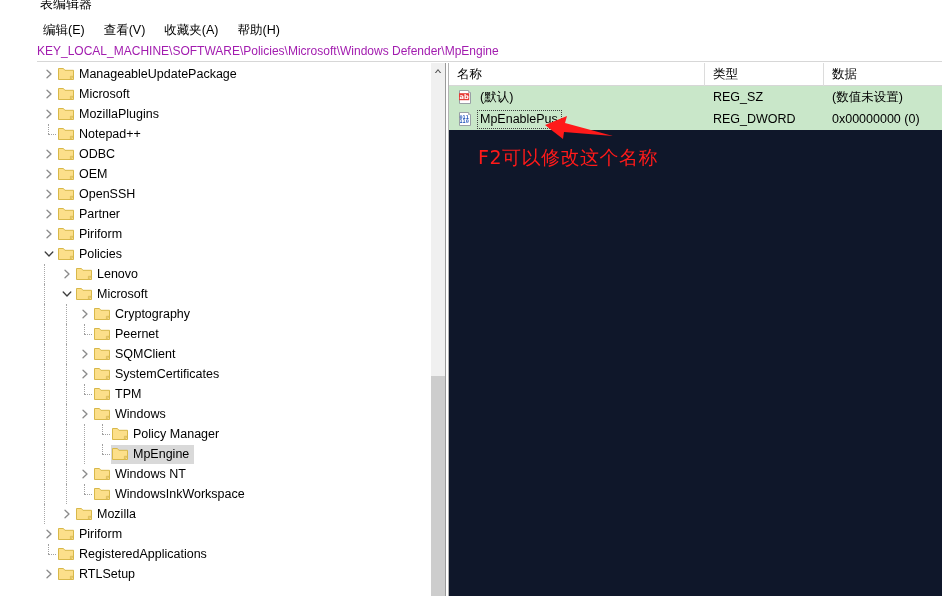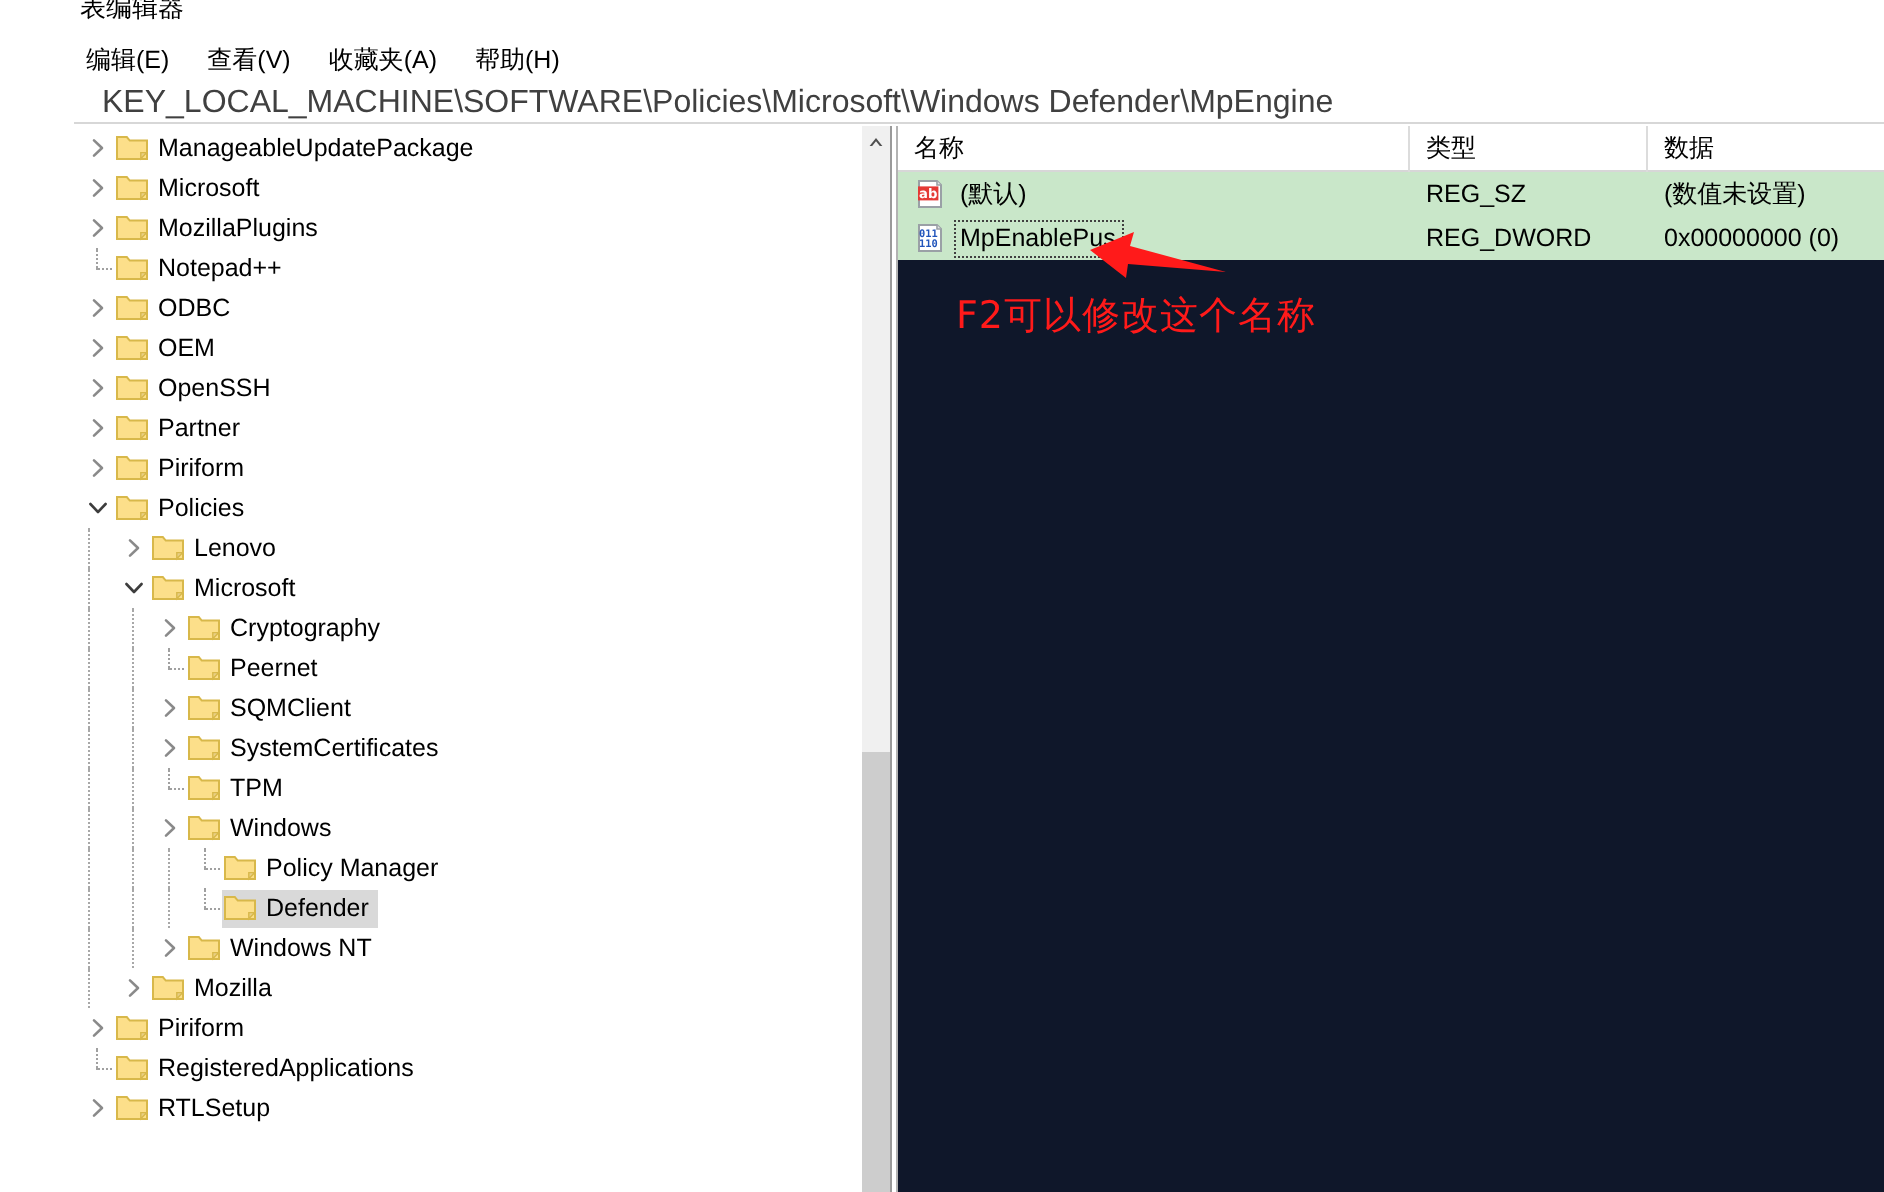--- a/index.html
+++ b/index.html
@@ -61,23 +61,23 @@
   .addressbar {
     position: absolute;
     left: 0; top: 42px;
     width: 942px; height: 20px;
     background: #ffffff;
     border-bottom: 1px solid #d7d7d7;
     overflow: hidden;
   }
   .addressbar .path {
     position: absolute;
-    left: 14px; top: 1px;
-    font-size: 16px;
-    color: #404040;
+    left: 0px; top: 1px;
+    font-size: 12px;
+    color: #a21caf;
     white-space: nowrap;
     line-height: 17px;
   }
 
   
   .content {
     position: absolute;
     left: 0; top: 63px;
     width: 942px; height: 533px; padding-left: 24px;
   }
@@ -578,37 +578,49 @@
           <div class="tree-row selected">
             <span class="indent guide" style="width: 22px;"></span>
             <span class="indent guide" style="width: 18px;"></span>
             <span class="indent guide" style="width: 18px;"></span>
             <span class="dotted-stub"></span>
             <span class="sel-wrap">
               <span class="folder-icon"><svg width="16" height="14" viewBox="0 0 16 14">
                   <path d="M0.5 1.5 H5.4 L6.9 3.3 H15.5 V12.5 H0.5 Z" fill="#fcdf8a" stroke="#d8b84a" stroke-width="1"></path>
                   <path d="M12.4 12.4 V9.3 H15.4 Z" fill="#e8cf85" stroke="#d8b84a" stroke-width="0.7"></path>
                 </svg></span>
-              <span class="tree-label">Defender</span>
+              <span class="tree-label">MpEngine</span>
             </span>
           </div>
           <div class="tree-row">
             <span class="indent guide" style="width: 22px;"></span>
             <span class="indent guide" style="width: 18px;"></span>
             <span class="twisty">
               <svg width="10" height="10" viewBox="0 0 10 10">
                 <path d="M3 1.2 L7 5 L3 8.8" fill="none" stroke="#8a8a8a" stroke-width="1.3" stroke-linecap="round" stroke-linejoin="round"></path>
               </svg>
             </span>
             <span class="sel-wrap">
               <span class="folder-icon"><svg width="16" height="14" viewBox="0 0 16 14">
                   <path d="M0.5 1.5 H5.4 L6.9 3.3 H15.5 V12.5 H0.5 Z" fill="#fcdf8a" stroke="#d8b84a" stroke-width="1"></path>
                   <path d="M12.4 12.4 V9.3 H15.4 Z" fill="#e8cf85" stroke="#d8b84a" stroke-width="0.7"></path>
                 </svg></span>
               <span class="tree-label">Windows NT</span>
+            </span>
+          </div>
+          <div class="tree-row">
+            <span class="indent guide" style="width: 22px;"></span>
+            <span class="indent guide" style="width: 18px;"></span>
+            <span class="dotted-stub"></span>
+            <span class="sel-wrap">
+              <span class="folder-icon"><svg width="16" height="14" viewBox="0 0 16 14">
+                  <path d="M0.5 1.5 H5.4 L6.9 3.3 H15.5 V12.5 H0.5 Z" fill="#fcdf8a" stroke="#d8b84a" stroke-width="1"></path>
+                  <path d="M12.4 12.4 V9.3 H15.4 Z" fill="#e8cf85" stroke="#d8b84a" stroke-width="0.7"></path>
+                </svg></span>
+              <span class="tree-label">WindowsInkWorkspace</span>
             </span>
           </div>
           <div class="tree-row">
             <span class="indent guide" style="width: 22px;"></span>
             <span class="twisty">
               <svg width="10" height="10" viewBox="0 0 10 10">
                 <path d="M3 1.2 L7 5 L3 8.8" fill="none" stroke="#8a8a8a" stroke-width="1.3" stroke-linecap="round" stroke-linejoin="round"></path>
               </svg>
             </span>
             <span class="sel-wrap">

